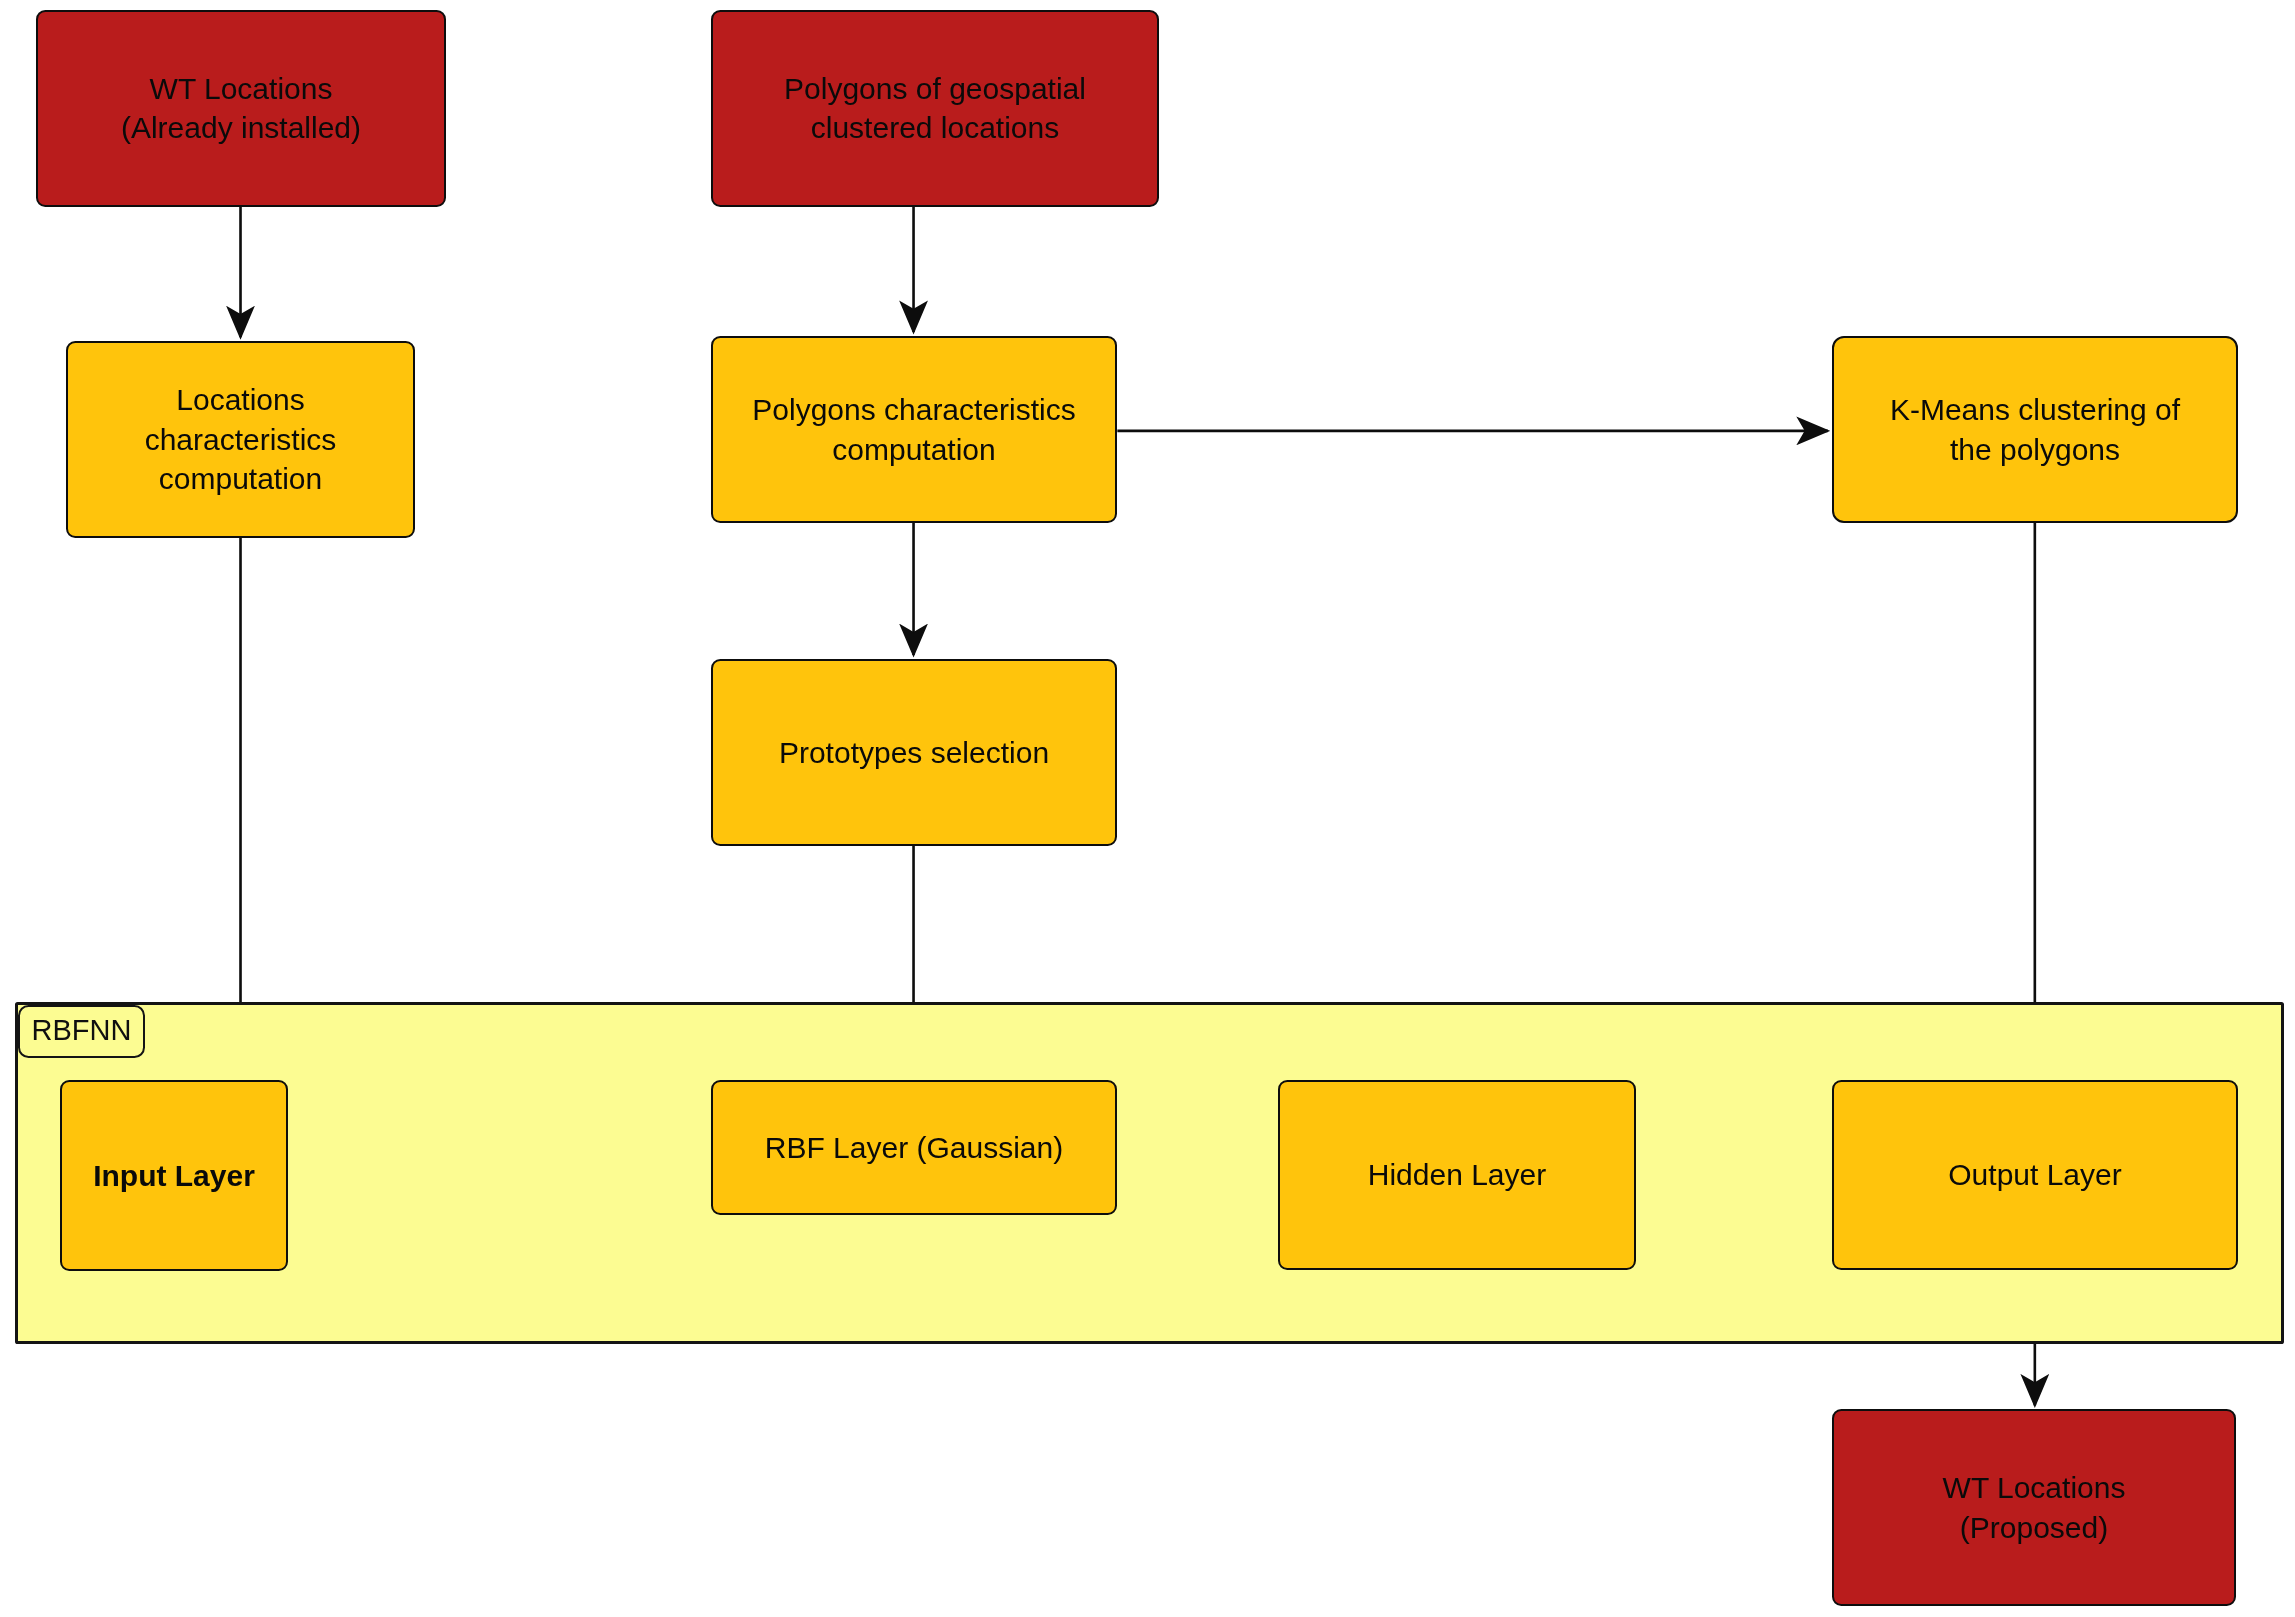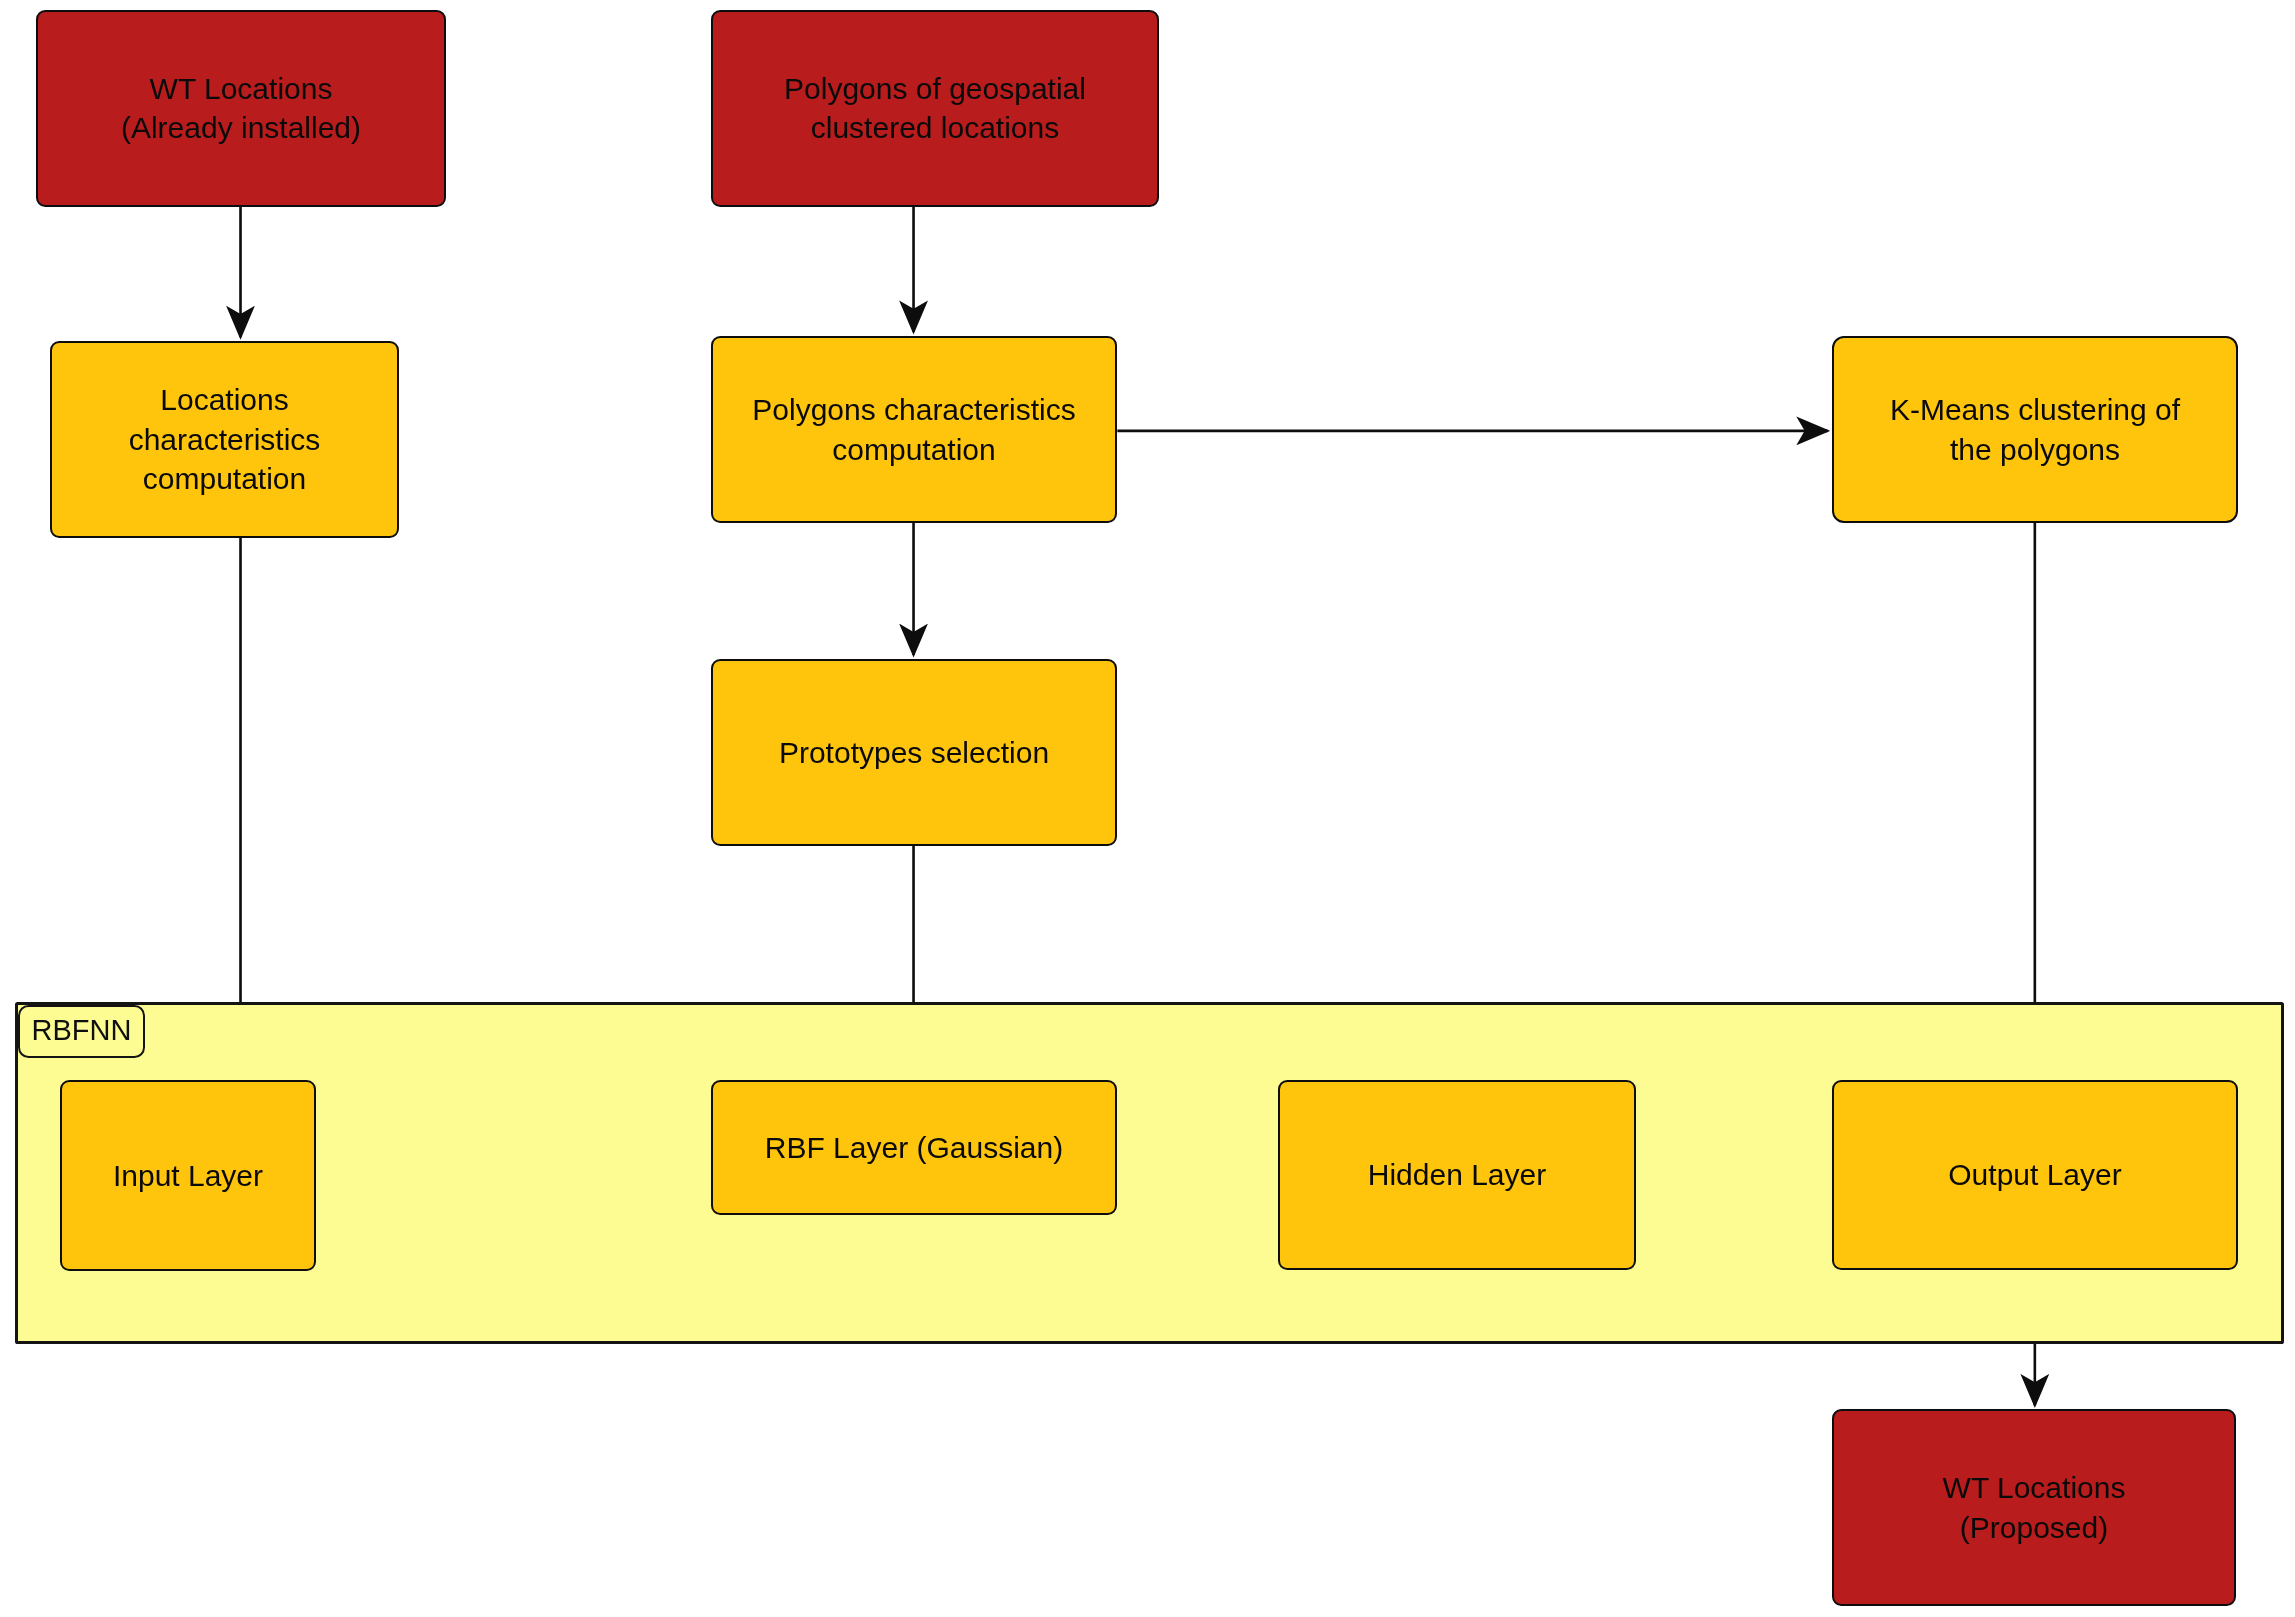--- a/index.html
+++ b/index.html
@@ -109,41 +109,41 @@
   <div class="node blue" style="left:36px; top:9.8px; width:410px; height:197px;">
     <span class="node-text">WT Locations
 (Already installed)</span>
   </div>
 
   <div class="node blue" style="left:711px; top:9.8px; width:448px; height:197px;">
     <span class="node-text">Polygons of geospatial
 clustered locations</span>
   </div>
 
-  <div class="node amber" style="left:50px; top:341px; width:349px; height:197px;">
+  <div class="node amber" style="left:66px; top:341px; width:349px; height:197px;">
     <span class="node-text">Locations
 characteristics
 computation</span>
   </div>
 
   <div class="node amber" style="left:711px; top:336px; width:406px; height:187px;">
     <span class="node-text">Polygons characteristics
 computation</span>
   </div>
 
   <div class="node amber" style="left:1832px; top:336px; width:406px; height:187px;border-radius:12px;">
     <span class="node-text">K-Means clustering of
 the polygons</span>
   </div>
 
   <div class="node amber" style="left:711px; top:659px; width:406px; height:187px;">
     <span class="node-text">Prototypes selection</span>
   </div>
 
-  <div class="node amber" style="left:60px; top:1080px; width:256px; height:191px;">
+  <div class="node amber" style="left:60px; top:1080px; width:228px; height:191px;font-weight:bold;">
     <span class="node-text">Input Layer</span>
   </div>
 
   <div class="node amber" style="left:711px; top:1080px; width:406px; height:135px;">
     <span class="node-text">RBF Layer (Gaussian)</span>
   </div>
 
   <div class="node amber" style="left:1278px; top:1080px; width:358px; height:190px;align-items:center;">
     <span class="node-text">Hidden Layer</span>
   </div>

